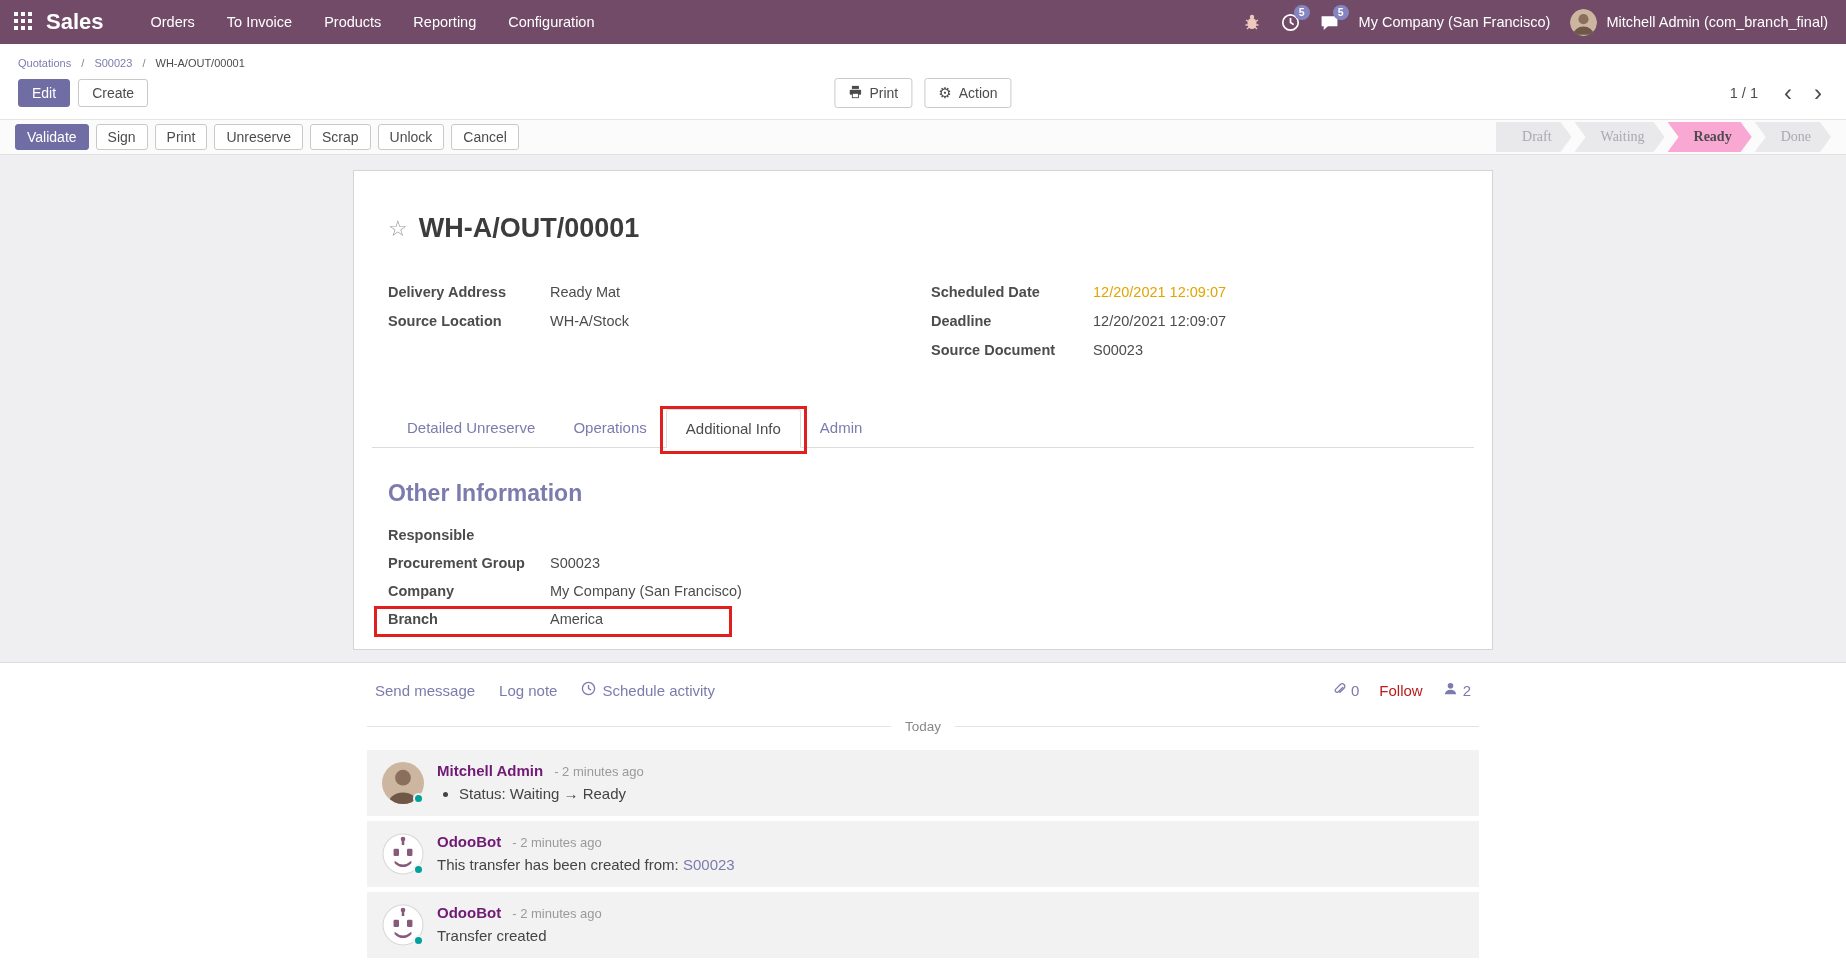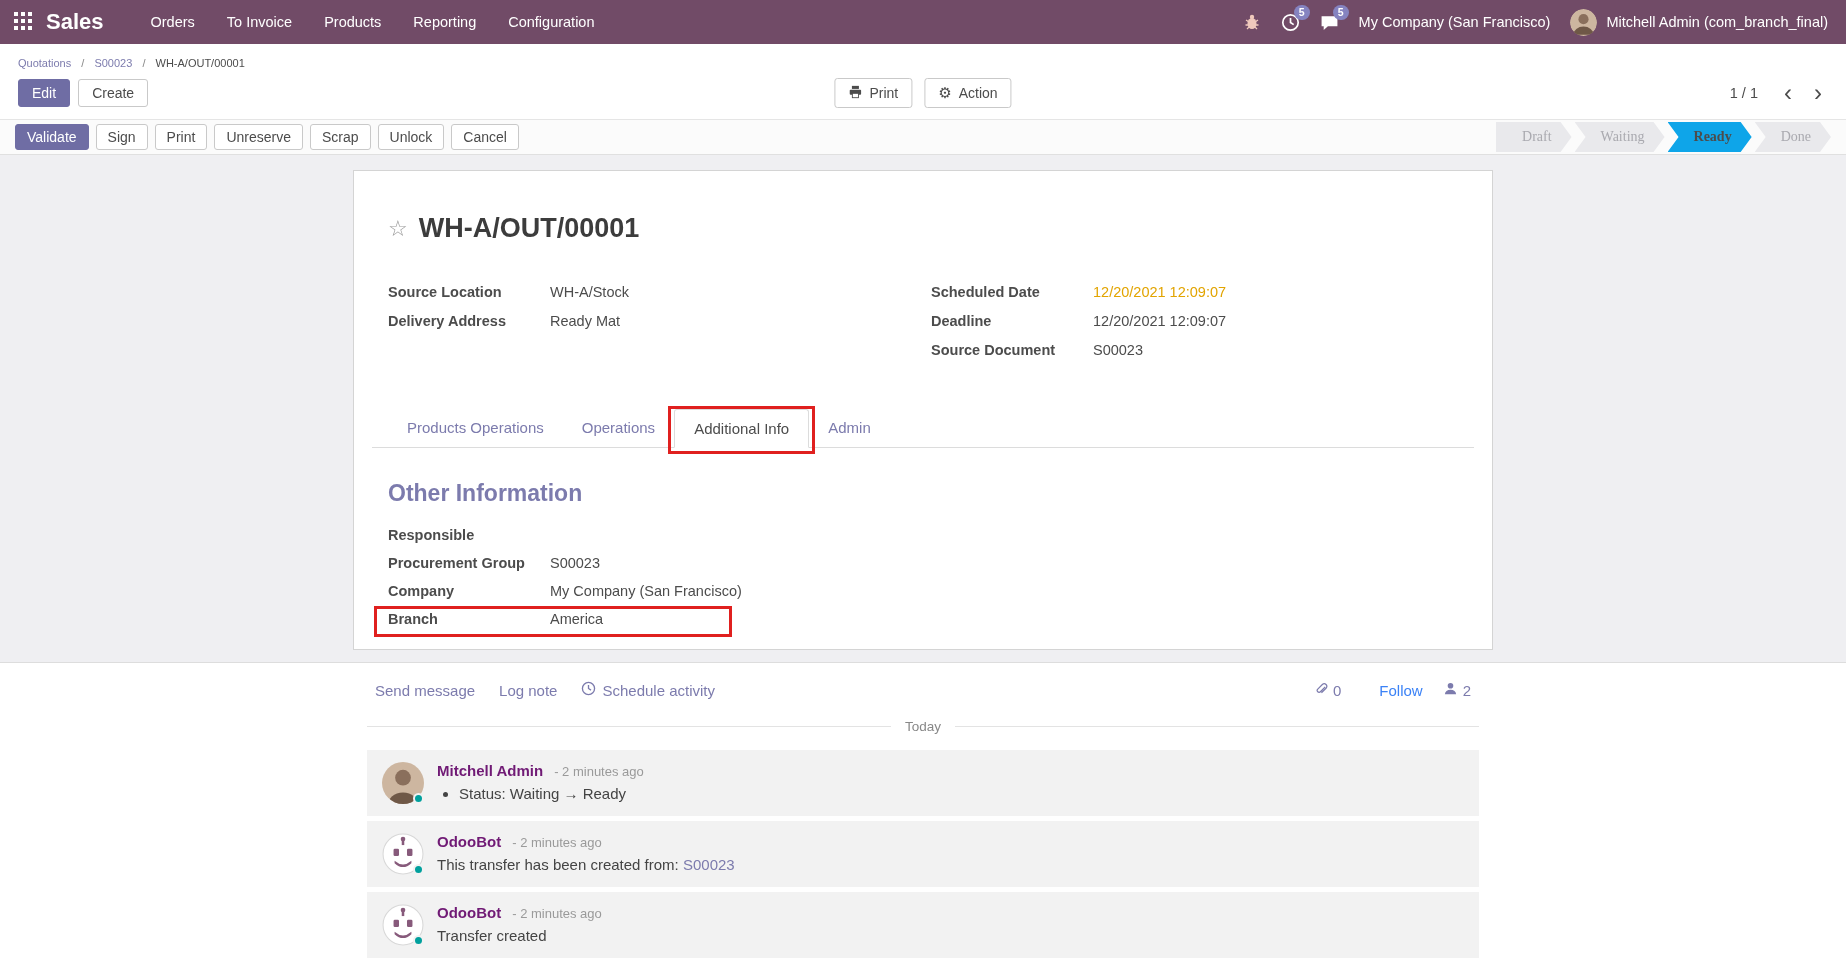--- a/index.html
+++ b/index.html
@@ -40,21 +40,21 @@
   .gear-glyph { font-size:15px; }
 
   
   .statusbar { height:36px; background:#fbfbfb; border-top:1px solid #e5e5e5; border-bottom:1px solid #e0e0e0; display:flex; align-items:center; justify-content:space-between; padding:0 15px; }
   .sb-buttons { display:flex; gap:7px; }
   .sb-btn { padding:4px 11px; font-size:14px; }
   .stages { display:flex; }
   .stage { margin-left:3px; padding:7px 20px 7px 26px; background:#e9e9ec; color:#a9a9af; font-size:14px; cursor:pointer;
     clip-path: polygon(0 0, calc(100% - 11px) 0, 100% 50%, calc(100% - 11px) 100%, 0 100%, 11px 50%); font-family: Liberation Serif, serif; }
   .stage:first-child { clip-path: polygon(0 0, calc(100% - 11px) 0, 100% 50%, calc(100% - 11px) 100%, 0 100%); margin-left:0; }
-  .stage.active { background:#0ea5e9; color:#4c4c4c; font-weight:bold; }
+  .stage.active { background:#f9a8d4; color:#4c4c4c; font-weight:bold; }
 
   
   .form-area { background:#efeff2; height:507px; padding-top:15px; }
   .sheet { width:1140px; margin:0 auto; background:#fff; border:1px solid #d4d4d4; height:480px; padding:42px 18px 20px; position:relative; }
   .title-row { display:flex; align-items:center; gap:11px; padding-left:16px; }
   .star-icon { font-size:22px; color:#9a9a9a; cursor:pointer; line-height:1; }
   .sheet-title { font-size:27px; font-weight:bold; color:#3c3c3c; margin:0; }
   .field-groups { display:flex; margin-top:40px; padding-left:16px; }
   .fgroup { width:50%; }
   .frow { display:flex; margin-bottom:10px; min-height:19px; }
@@ -72,21 +72,21 @@
   .info-row { display:flex; margin-bottom:9px; min-height:19px; position:relative; }
   .row-annotation { position:absolute; left:-14px; top:-5px; width:358px; height:31px; border:3px solid #e0201f; pointer-events:none; z-index:5; }
 
   
   .chatter { border-top:1px solid #ddd; background:#fff; padding-top:16px; }
   .chatter-inner { width:1112px; margin:0 auto; }
   .chatter-topbar { display:flex; align-items:center; gap:24px; font-size:15px; padding:2px 8px 14px; }
   .chat-action { cursor:pointer; display:flex; align-items:center; gap:6px; }
   .chatter-right { margin-left:auto; display:flex; align-items:center; gap:20px; }
   .count-group { display:flex; align-items:center; gap:5px; color:#7C7BAD; cursor:pointer; }
-  .follow { cursor:pointer; color:#3b82f6;margin-left:18px; }
+  .follow { cursor:pointer; color:#b91c1c; }
   .today-divider { display:flex; align-items:center; color:#888; font-size:13.5px; margin:6px 0 16px; }
   .today-divider::before, .today-divider::after { content:""; flex:1; border-top:1px solid #e3e3e3; }
   .today-divider::before { margin-right:14px; } .today-divider::after { margin-left:14px; }
   .message { background:#f2f2f2; display:flex; gap:13px; padding:12px 15px; margin-bottom:5px; }
   .msg-avatar { width:42px; height:42px; position:relative; flex-shrink:0; }
   .msg-avatar svg { display:block; }
   .status-dot { position:absolute; bottom:0; right:0; width:11px; height:11px; border-radius:50%; background:#00a09d; border:2px solid #f2f2f2; }
   .msg-author { font-weight:bold; color:#701a75; font-size:15px; }
   .msg-time { color:#9a9a9a; font-size:13px; margin-left:7px; }
   .msg-body { margin-top:6px; font-size:15px; color:#444; }
@@ -206,46 +206,46 @@
 <div class="form-area">
   <div class="sheet">
     <div class="title-row">
       <span class="star-icon">☆</span>
       <h1 class="sheet-title">WH-A/OUT/00001</h1>
     </div>
 
     <div class="field-groups">
       <div class="fgroup">
         <div class="frow">
+          <span class="flabel">Delivery Address</span>
+          <span class="fvalue link">Ready Mat</span>
+        </div>
+        <div class="frow">
           <span class="flabel">Source Location</span>
           <span class="fvalue link">WH-A/Stock</span>
         </div>
-        <div class="frow">
-          <span class="flabel">Delivery Address</span>
-          <span class="fvalue link">Ready Mat</span>
-        </div>
       </div>
       <div class="fgroup">
         <div class="frow">
           <span class="flabel">Scheduled Date</span>
           <span class="fvalue warning-date">12/20/2021 12:09:07</span>
         </div>
         <div class="frow">
           <span class="flabel">Deadline</span>
           <span class="fvalue">12/20/2021 12:09:07</span>
         </div>
         <div class="frow">
           <span class="flabel">Source Document</span>
           <span class="fvalue">S00023</span>
         </div>
       </div>
     </div>
 
     <div class="tabs">
-      <div class="tab">Products Operations</div>
+      <div class="tab">Detailed Unreserve</div>
       <div class="tab">Operations</div>
       <div class="tab active">
         <span>Additional Info</span>
         <span class="tab-annotation"></span>
       </div>
       <div class="tab">Admin</div>
     </div>
 
     <div class="section-title">Other Information</div>
 

